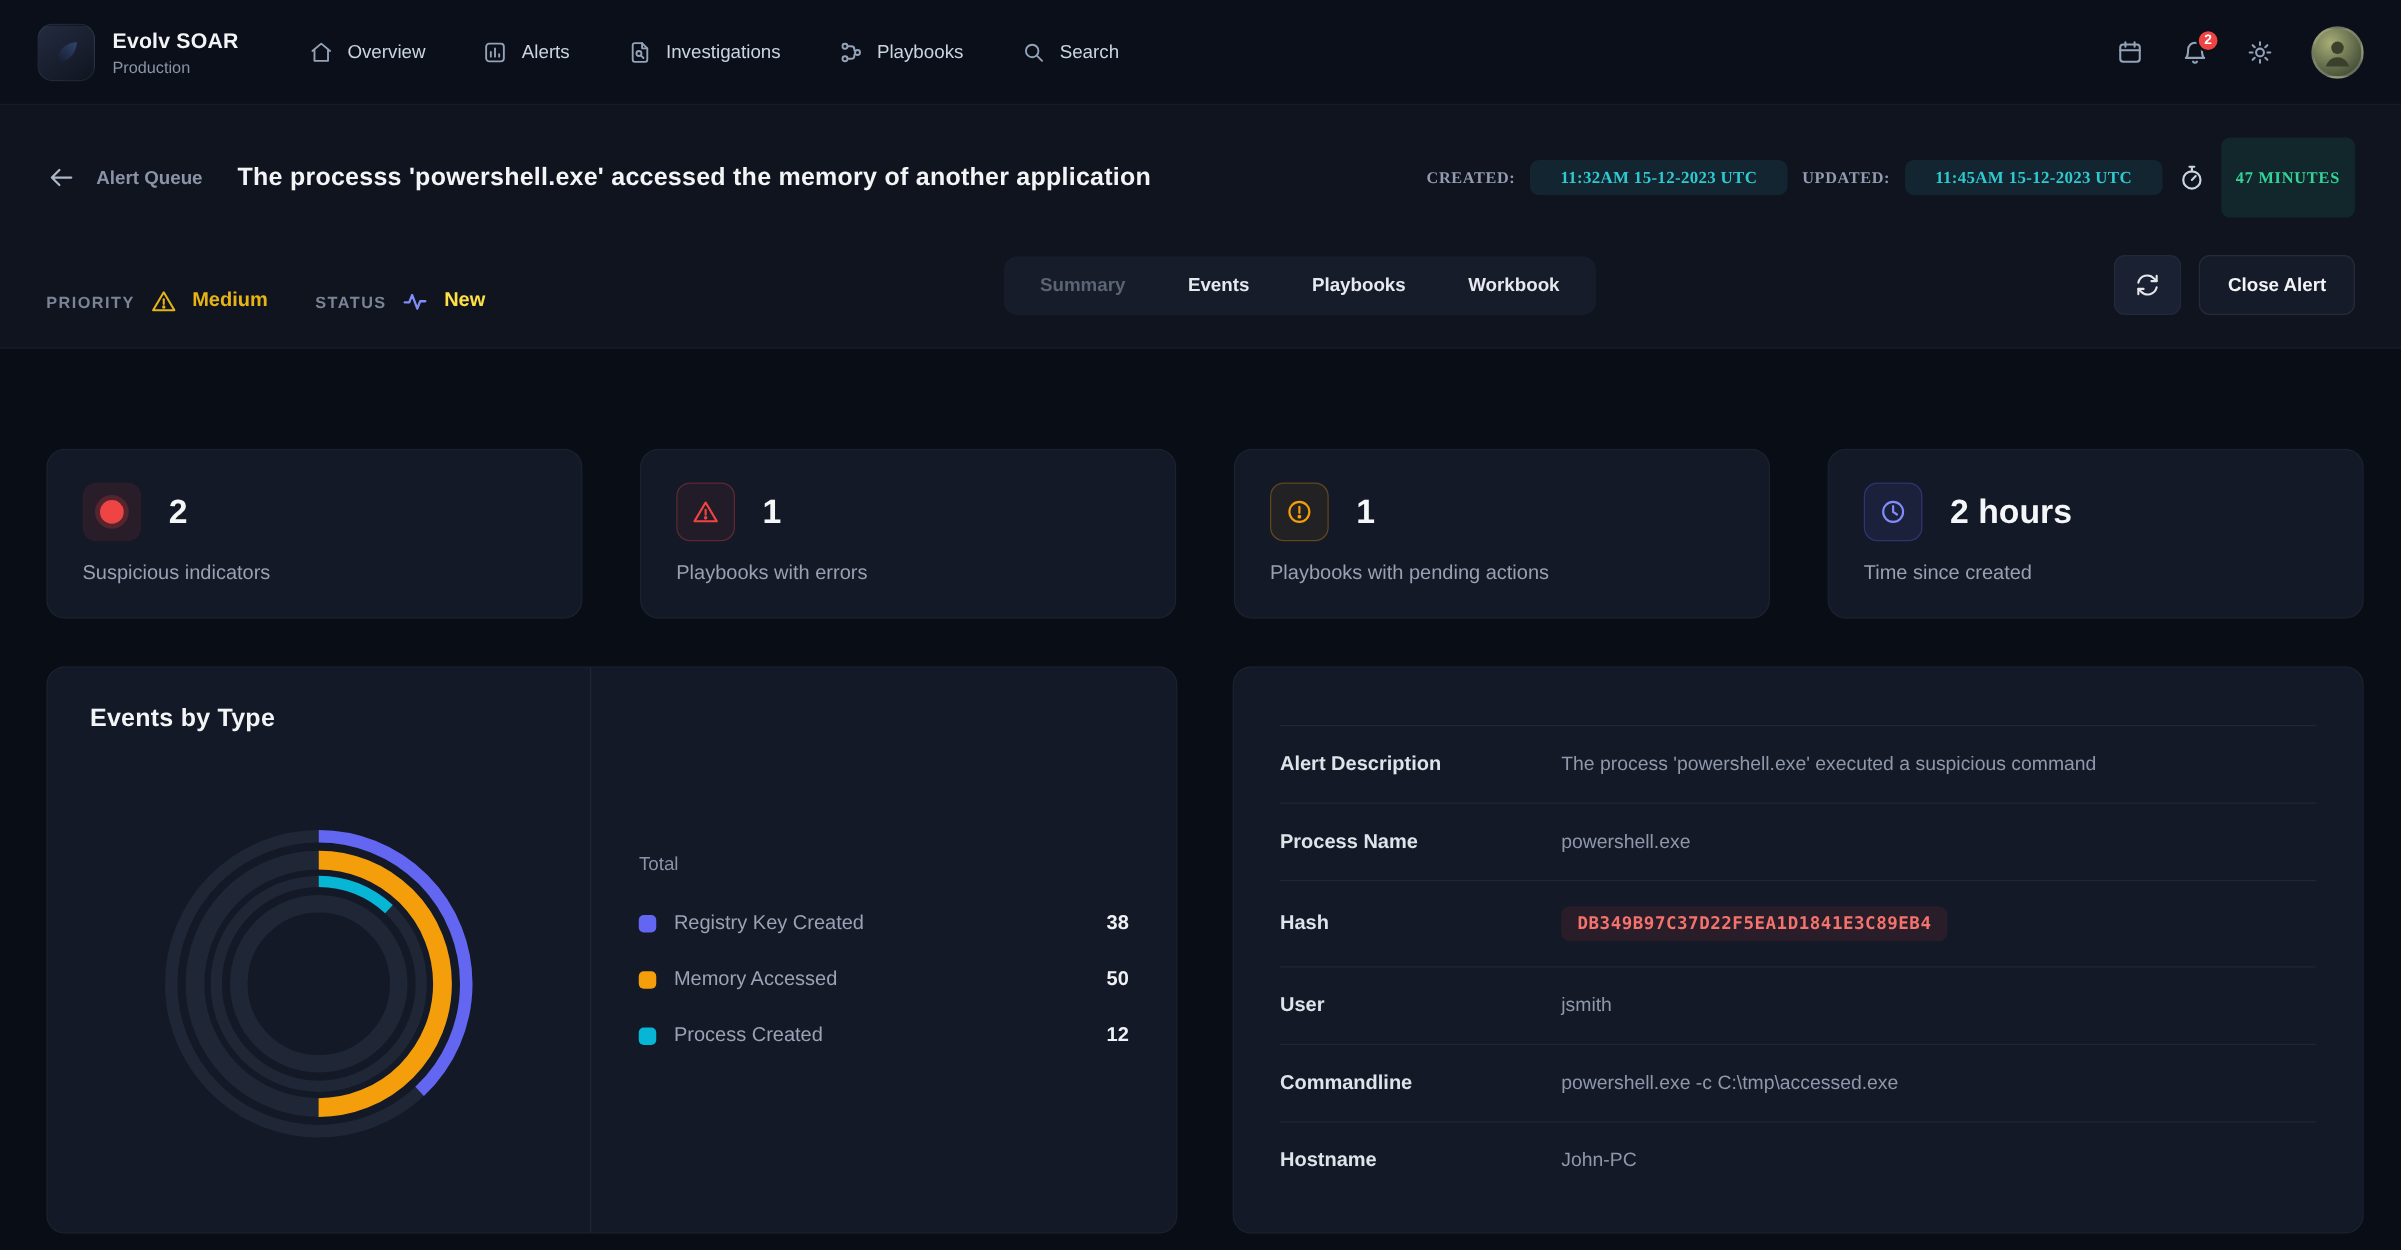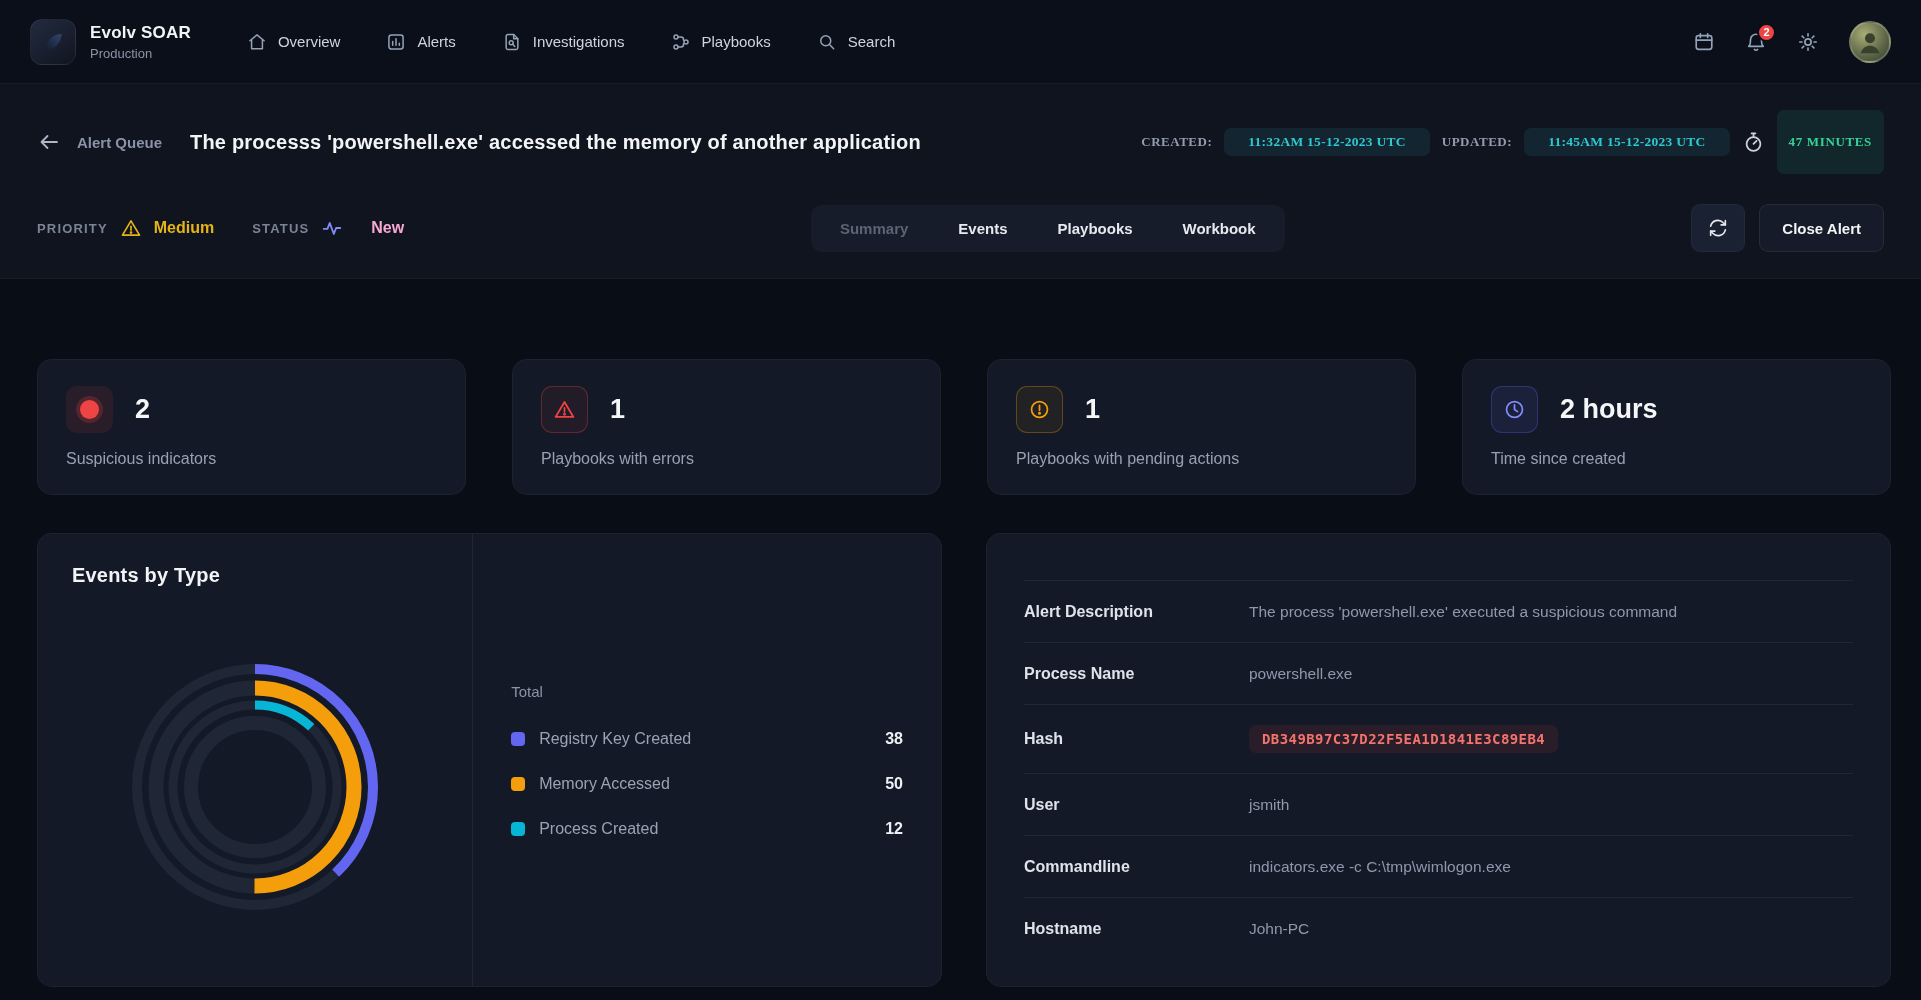--- a/index.html
+++ b/index.html
@@ -57,25 +57,25 @@
   .meta-group { margin-left:auto; display:flex; align-items:center; gap:12px;font-family:Liberation Serif, serif; }
   .meta-label { font-size:13px; font-weight:700; color:#939bb0; letter-spacing:0.04em; }
   .time-pill {
     background:rgba(45,200,210,0.10); color:#2fc9d0; font-size:13.5px; font-weight:700;
     padding:6px 24px; border-radius:7px; letter-spacing:0.02em; white-space:nowrap;
   }
   .elapsed-pill {
     background:rgba(52,211,153,0.10); color:#34d399; font-size:13px; font-weight:700;
     padding:24px 12px; border-radius:7px; letter-spacing:0.05em;
   }
-  .prio-row { display:flex; align-items:center; margin-top:30px; }
+  .prio-row { display:flex; align-items:flex-end; margin-top:30px; }
   .prio-left { display:flex; align-items:center; gap:12px; }
   .kicker { font-size:13px; font-weight:700; color:#7b8397; letter-spacing:0.09em; }
   .prio-val { font-size:16px; font-weight:700; color:#e7b416; margin-right:26px; }
-  .status-val { font-size:16px; font-weight:700; color:#f9a8d4;margin-left:16px; }
+  .status-val { font-size:16px; font-weight:700; color:#fde047; }
   .tabs {
     margin:0 auto; display:flex; align-items:center; background:#161c29;
     border-radius:11px; padding:5px; gap:2px;
   }
   .tab { font-size:15px; font-weight:600; color:#e6e9ef; padding:10px 24px; border-radius:8px; cursor:pointer; white-space:nowrap; }
   .tab.dim { color:#5b6474; }
   .hdr-actions { display:flex; align-items:center; gap:14px; }
   .refresh-btn {
     width:54px; height:48px; background:#1a2132; border-radius:9px;
     display:flex; align-items:center; justify-content:center; cursor:pointer;
@@ -407,21 +407,21 @@
           <div class="detail-value">
             <span class="hash-pill">DB349B97C37D22F5EA1D1841E3C89EB4</span>
           </div>
         </div>
         <div class="detail-row">
           <div class="detail-label">User</div>
           <div class="detail-value">jsmith</div>
         </div>
         <div class="detail-row">
           <div class="detail-label">Commandline</div>
-          <div class="detail-value">indicators.exe -c C:\tmp\wimlogon.exe</div>
+          <div class="detail-value">powershell.exe -c C:\tmp\accessed.exe</div>
         </div>
         <div class="detail-row">
           <div class="detail-label">Hostname</div>
           <div class="detail-value">John-PC</div>
         </div>
       </div>
     </div>
   </div>
 </main>
 

